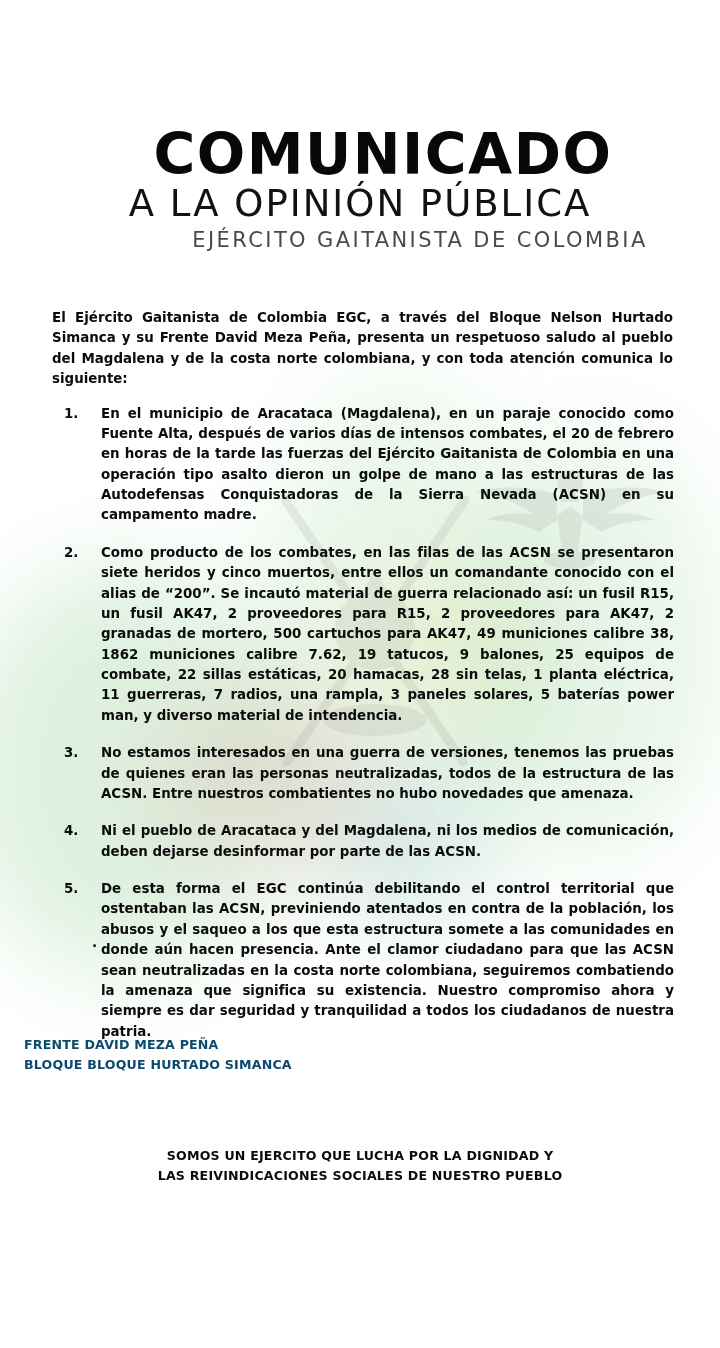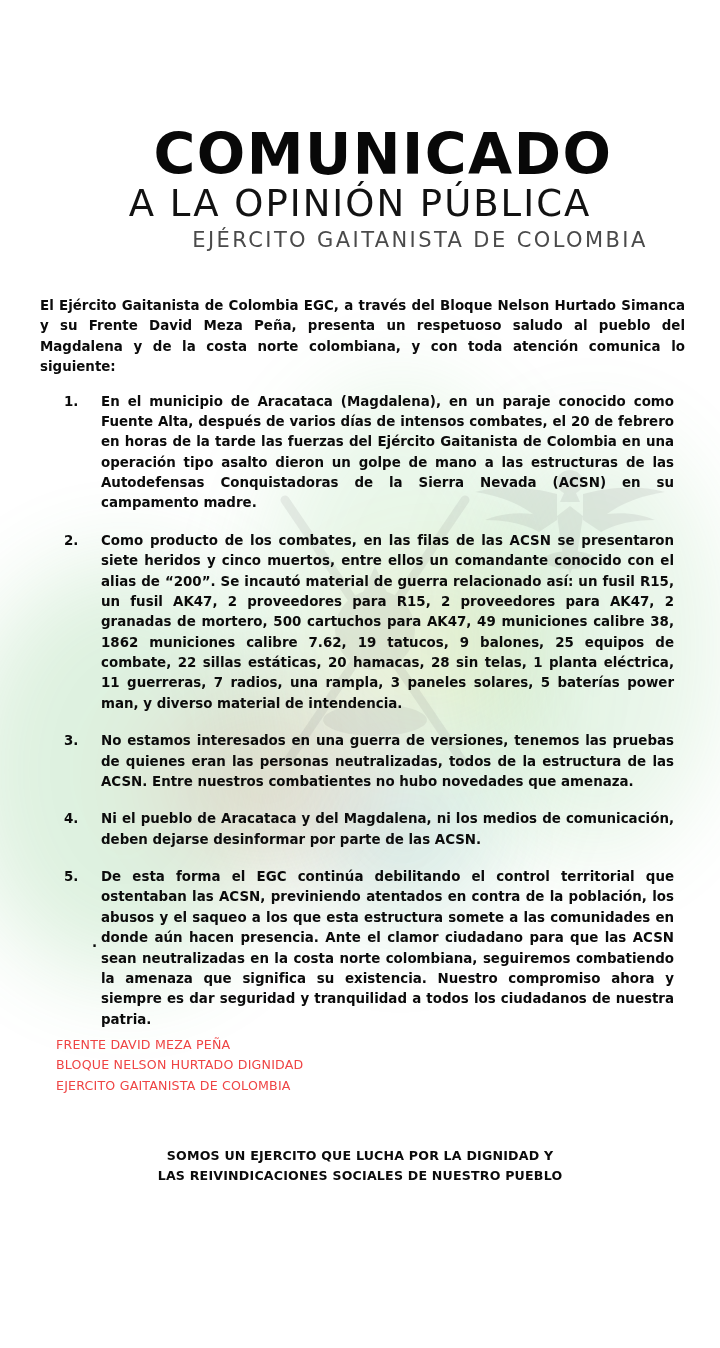--- a/index.html
+++ b/index.html
@@ -124,21 +124,21 @@
   }
 
   
   #body-block {
     position: absolute;
     left: 40px;
     top: 296px;
     width: 645px;
   }
   .intro {
-    margin: 0;
+    margin: 12px;
     font-family: "DejaVu Sans", sans-serif;
     font-weight: 700;
     font-size: 13.4px;
     line-height: 1.52;
     text-align: justify;
     color: #0b0b0b;
   }
 
   ol.items {
     list-style: none;
@@ -188,28 +188,28 @@
     top: 974px;
     font-family: "DejaVu Sans", sans-serif;
     font-weight: 700;
     font-size: 13.4px;
     line-height: 1.45;
     color: #0b0b0b;
     white-space: nowrap;
   }
   #signature {
     position: absolute;
-    left: 56px;
+    left: 24px;
     top: 1035px;
     font-family: "DejaVu Sans", sans-serif;
-    font-weight: 400;
+    font-weight: 700;
     font-size: 12.6px;
     line-height: 1.62;
     letter-spacing: .2px;
-    color: #ef4444;
+    color: #0c4a6e;
   }
   #signature div { white-space: nowrap; }
 
   
   #slogan {
     position: absolute;
     left: 0;
     top: 1146px;
     width: 720px;
     text-align: center;
@@ -293,22 +293,21 @@
         <p class="item-text">De esta forma el EGC continúa debilitando el control territorial que ostentaban las ACSN, previniendo atentados en contra de la población, los abusos y el saqueo a los que esta estructura somete a las comunidades en donde aún hacen presencia. Ante el clamor ciudadano para que las ACSN sean neutralizadas en la costa norte colombiana, seguiremos combatiendo la amenaza que significa su existencia. Nuestro compromiso ahora y siempre es dar seguridad y tranquilidad a todos los ciudadanos de nuestra patria.</p>
       </li>
     </ol>
   </div>
 
   <div id="stray-dot">.</div>
 
 
   <div id="signature">
     <div>FRENTE DAVID MEZA PEÑA</div>
-    <div>BLOQUE NELSON HURTADO DIGNIDAD</div>
-    <div>EJERCITO GAITANISTA DE COLOMBIA</div>
+    <div>BLOQUE BLOQUE HURTADO SIMANCA</div>
   </div>
 
   <div id="slogan">
     <div>SOMOS UN EJERCITO QUE LUCHA POR LA DIGNIDAD Y</div>
     <div>LAS REIVINDICACIONES SOCIALES DE NUESTRO PUEBLO</div>
   </div>
 
 </div>
 
 </body></html>

